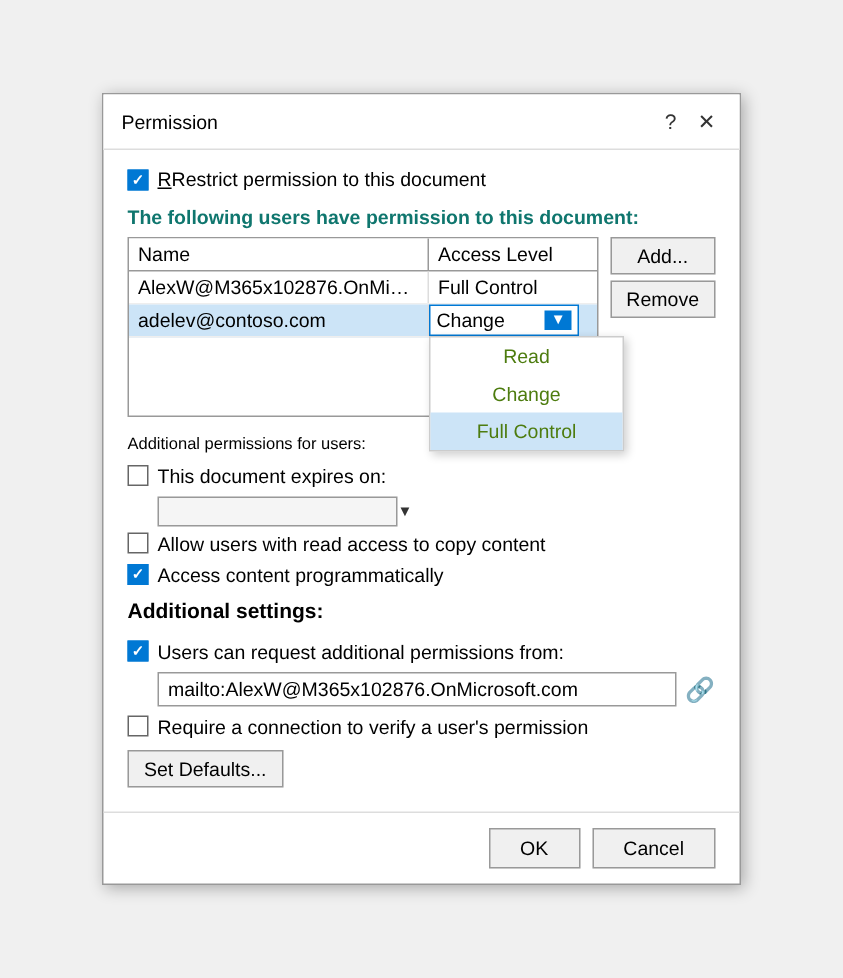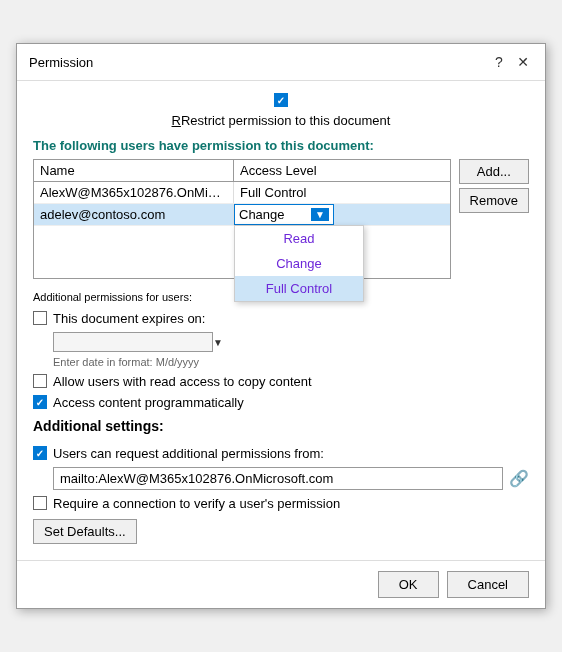--- a/index.html
+++ b/index.html
@@ -10,21 +10,21 @@
       display: flex;
       justify-content: center;
       align-items: center;
       width: 562px;
       height: 652px;
     }
     .dialog {
       background: #ffffff;
       border: 1px solid #999;
       box-shadow: 2px 2px 10px rgba(0,0,0,0.3);
-      width: 530px;
+      width: 426px;
       padding: 0;
       position: relative;
     }
     .title-bar {
       background: #ffffff;
       border-bottom: 1px solid #ddd;
       padding: 8px 12px;
       display: flex;
       justify-content: space-between;
       align-items: center;
@@ -52,21 +52,20 @@
       border: none;
     }
     .dialog-content {
       padding: 12px 16px 12px 16px;
     }
     .checkbox-row {
       display: flex;
       align-items: center;
       gap: 6px;
       margin-bottom: 10px;
-      flex-direction: column;
     }
     .checkbox-blue {
       width: 14px;
       height: 14px;
       background: #0078d4;
       border: 1px solid #0078d4;
       display: flex;
       align-items: center;
       justify-content: center;
       flex-shrink: 0;
@@ -194,21 +193,21 @@
       left: 0;
       background: #fff;
       border: 1px solid #ccc;
       box-shadow: 2px 2px 6px rgba(0,0,0,0.2);
       z-index: 100;
       min-width: 120px;
     }
     .dropdown-item {
       padding: 5px 16px;
       font-size: 13px;
-      color: #6d28d9;
+      color: #4d7c0f;
       cursor: pointer;
       text-align: center;
     }
     .dropdown-item.active {
       background: #cce4f7;
       font-weight: 500;
     }
     .additional-perms {
       margin-bottom: 8px;
     }
@@ -384,21 +383,20 @@
         <label class="label-text">
           <span>This document expires on:</span>
         </label>
       </div>
       <div class="date-row">
         <div class="date-input-wrap">
           <input class="date-input" type="text" readonly="" style="">
           <span class="date-arrow">▼</span>
         </div>
       </div>
-      <div class="date-hint">Enter date in format: M/d/yyyy</div>
 
 
       <div class="perm-row">
         <div class="checkbox-unchecked"></div>
         <label class="label-text">
           <span>Allow users with read access to copy content</span>
         </label>
       </div>
 
       <div class="perm-row">

